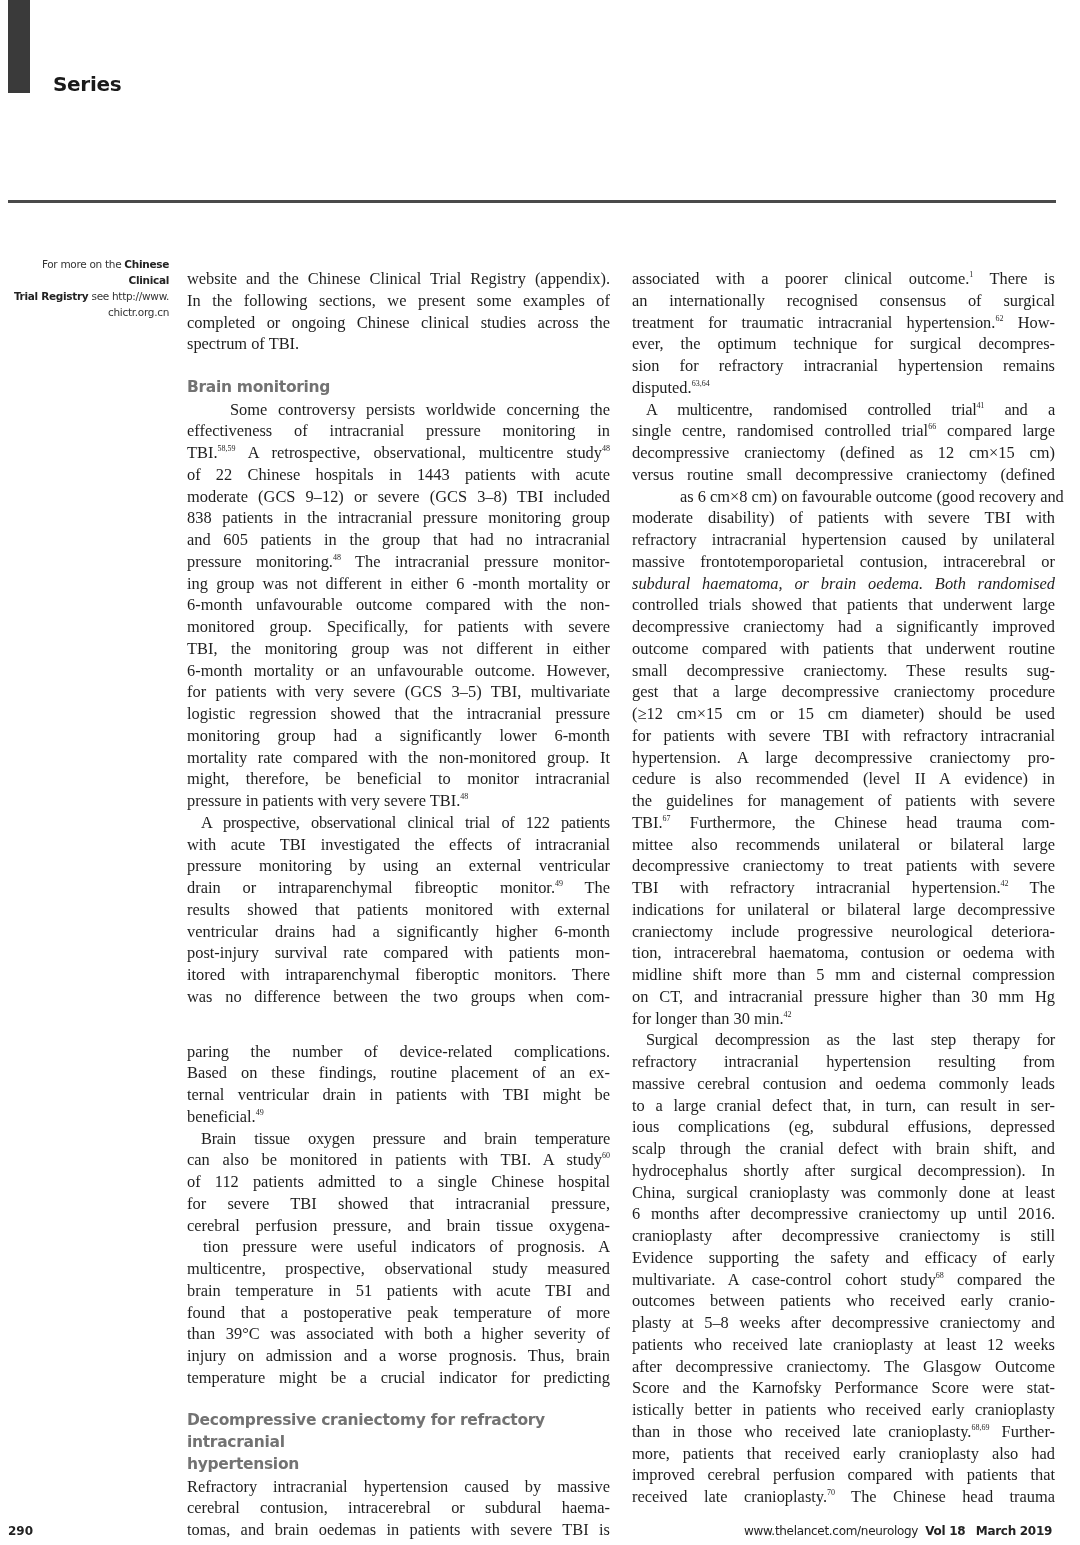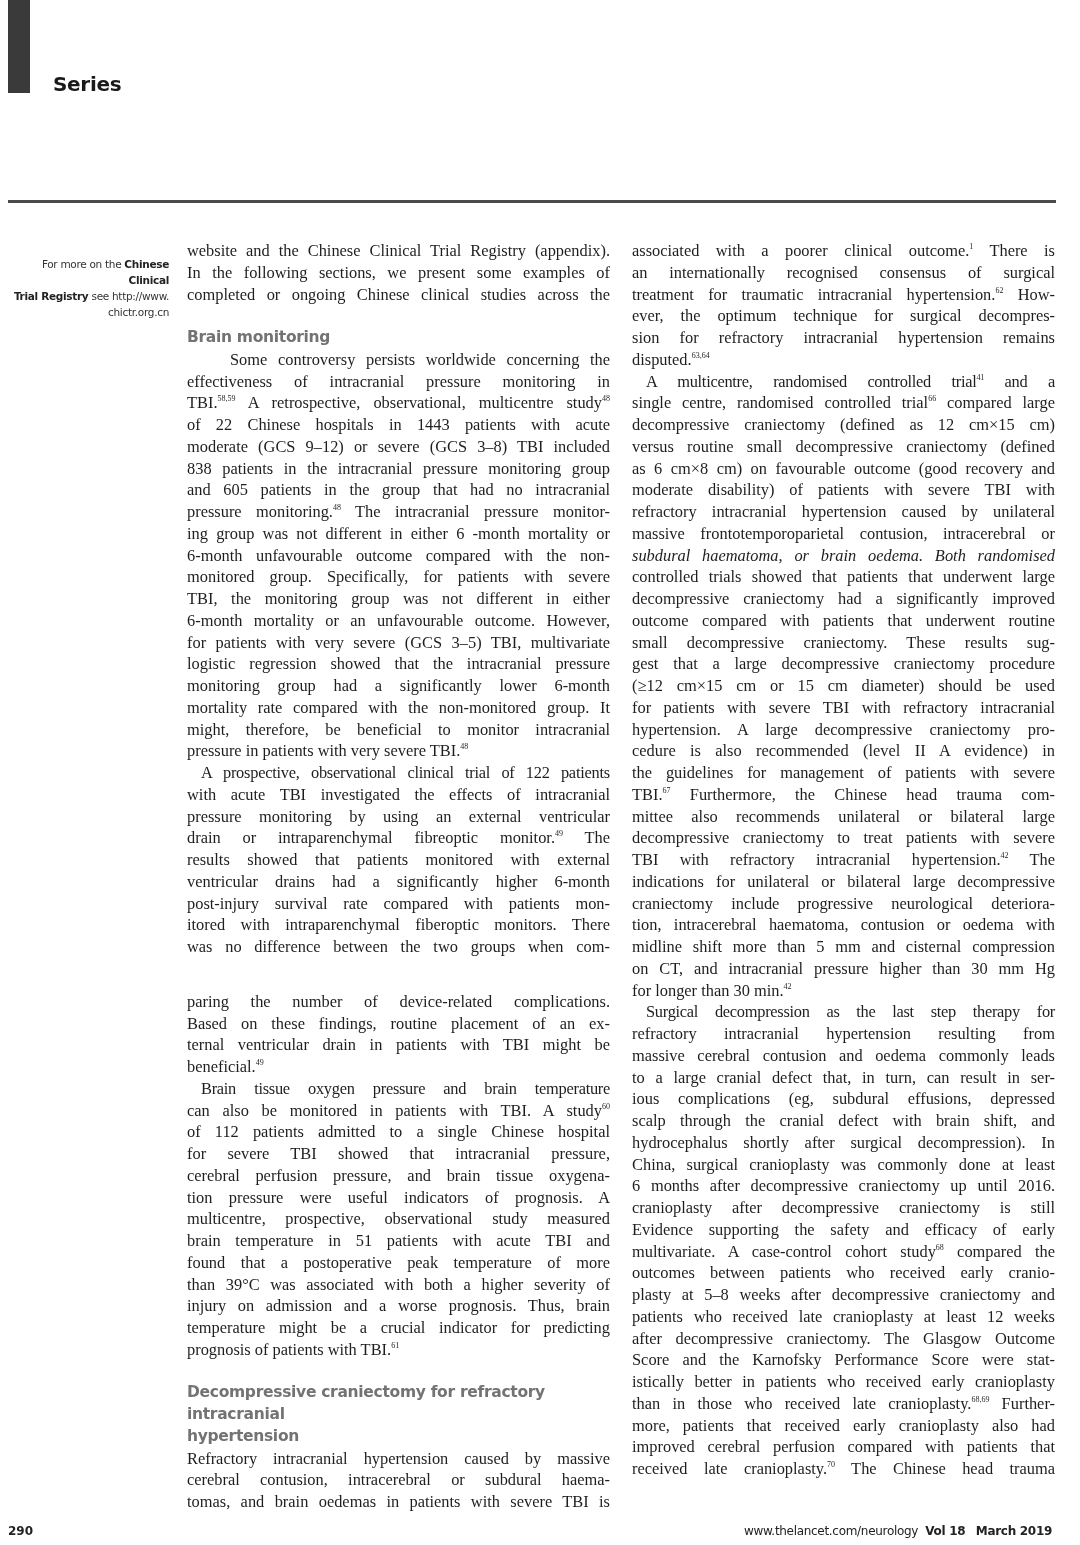--- a/index.html
+++ b/index.html
@@ -7,21 +7,21 @@
   .sans { font-family: "DejaVu Sans", "Liberation Sans", sans-serif; }
   .serif { font-family: "Liberation Serif", "DejaVu Serif", serif; }
 
   .series-bar { position: absolute; left: 8px; top: 0; width: 22px; height: 93px; background: #3a3a3a; }
   .series-label { position: absolute; left: 53px; top: 72px; font-size: 20px; font-weight: bold; color: #1a1a1a; letter-spacing: -0.3px; }
   .header-rule { position: absolute; left: 8px; right: 24px; top: 200px; height: 3px; background: #4a4a4a; }
 
   .margin-note { position: absolute; left: 0; top: 256px; width: 169px; text-align: right; font-size: 10.5px; line-height: 16px; color: #333; letter-spacing: -0.3px; }
   .margin-note b { font-weight: bold; color: #222; }
 
-  .col { position: absolute; top: 240px; width: 423px; }
+  .col { position: absolute; top: 268px; width: 423px; }
   .col-left { left: 187px; }
   .col-right { left: 632px; }
 
   .line { display: block; height: 21.75px; line-height: 21.75px; font-size: 16.4px; text-align: justify; text-align-last: justify; white-space: nowrap; overflow: visible; }
   .line.last { text-align-last: left; }
   .line.indent { text-indent: 14px; }
   sup { font-size: 8px; line-height: 0; vertical-align: 7px; }
 
   .heading { display: block; font-size: 15.5px; font-weight: bold; line-height: 21.75px; color: #737373; letter-spacing: -0.3px; }
   .gap { display: block; height: 21.75px; }
@@ -40,20 +40,21 @@
 <div class="margin-note sans">
   <div><span>For more on the </span><b>Chinese Clinical</b></div>
   <div><b>Trial Registry</b><span> see http://www.</span></div>
   <div><span>chictr.org.cn</span></div>
 </div>
 
 <div class="col col-left serif" id="col-left">
     <span class="line" style="white-space: nowrap;"><span>website and the Chinese Clinical Trial Registry (appendix).</span></span>
     <span class="line" style="white-space: nowrap;"><span>In the following sections, we present some examples of</span></span>
     <span class="line" style="white-space: nowrap;"><span>completed or ongoing Chinese clinical studies across the</span></span>
+    <span class="line last"><span>spectrum of TBI.</span></span>
     <span class="gap"></span>
     <span class="heading" style="font-family: &quot;DejaVu Sans&quot;, &quot;Liberation Sans&quot;, sans-serif;">Brain monitoring</span>
     <span class="line" style="white-space: nowrap; margin-left: 43px;"><span>Some controversy persists worldwide concerning the</span></span>
     <span class="line" style="white-space: nowrap;"><span>effectiveness of intracranial pressure monitoring in</span></span>
     <span class="line" style="white-space: nowrap;"><span>TBI.</span><sup>58,59</sup><span> A retrospective, observational, multicentre study</span><sup>48</sup></span>
     <span class="line" style="white-space: nowrap;"><span>of 22 Chinese hospitals in 1443 patients with acute</span></span>
     <span class="line" style="white-space: nowrap;"><span>moderate (GCS 9–12) or severe (GCS 3–8) TBI included</span></span>
     <span class="line" style="white-space: nowrap;"><span>838 patients in the intracranial pressure monitoring group</span></span>
     <span class="line" style="white-space: nowrap;"><span>and 605 patients in the group that had no intracranial</span></span>
     <span class="line" style="white-space: nowrap;"><span>pressure monitoring.</span><sup>48</sup><span> The intracranial pressure monitor-</span></span>
@@ -79,47 +80,46 @@
     <span class="line" style="white-space: nowrap;"><span>was no difference between the two groups when com-</span></span>
     <span class="line" style="white-space: nowrap; margin-top: 33px;"><span>paring the number of device-related complications.</span></span>
     <span class="line" style="white-space: nowrap;"><span>Based on these findings, routine placement of an ex-</span></span>
     <span class="line" style="white-space: nowrap;"><span>ternal ventricular drain in patients with TBI might be</span></span>
     <span class="line last"><span>beneficial.</span><sup>49</sup></span>
     <span class="line indent" style="white-space: nowrap; letter-spacing: -0.28px;"><span>Brain tissue oxygen pressure and brain temperature</span></span>
     <span class="line" style="white-space: nowrap;"><span>can also be monitored in patients with TBI. A study</span><sup>60</sup></span>
     <span class="line" style="white-space: nowrap;"><span>of 112 patients admitted to a single Chinese hospital</span></span>
     <span class="line" style="white-space: nowrap;"><span>for severe TBI showed that intracranial pressure,</span></span>
     <span class="line" style="white-space: nowrap;"><span>cerebral perfusion pressure, and brain tissue oxygena-</span></span>
-    <span class="line" style="white-space: nowrap;"><span>tion pressure were useful indicators of prognosis. A</span></span>
+    <span class="line" style="white-space: nowrap; margin-left: 16px;"><span>tion pressure were useful indicators of prognosis. A</span></span>
     <span class="line" style="white-space: nowrap;"><span>multicentre, prospective, observational study measured</span></span>
     <span class="line" style="white-space: nowrap;"><span>brain temperature in 51 patients with acute TBI and</span></span>
     <span class="line" style="white-space: nowrap;"><span>found that a postoperative peak temperature of more</span></span>
     <span class="line" style="white-space: nowrap;"><span>than 39°C was associated with both a higher severity of</span></span>
     <span class="line" style="white-space: nowrap;"><span>injury on admission and a worse prognosis. Thus, brain</span></span>
     <span class="line" style="white-space: nowrap;"><span>temperature might be a crucial indicator for predicting</span></span>
-    <span class="line last"><span>prognosis of patients with TBI.</span><sup>61</sup></span>
     <span class="gap"></span>
     <span class="heading" style="font-family: &quot;DejaVu Sans&quot;, &quot;Liberation Sans&quot;, sans-serif;">Decompressive craniectomy for refractory intracranial</span>
     <span class="heading" style="font-family: &quot;DejaVu Sans&quot;, &quot;Liberation Sans&quot;, sans-serif;">hypertension</span>
     <span class="line" style="white-space: nowrap;"><span>Refractory intracranial hypertension caused by massive</span></span>
     <span class="line" style="white-space: nowrap;"><span>cerebral contusion, intracerebral or subdural haema-</span></span>
     <span class="line" style="white-space: nowrap;"><span>tomas, and brain oedemas in patients with severe TBI is</span></span>
   </div>
 <div class="col col-right serif" id="col-right">
     <span class="line" style="white-space: nowrap;"><span>associated with a poorer clinical outcome.</span><sup>1</sup><span> There is</span></span>
     <span class="line" style="white-space: nowrap;"><span>an internationally recognised consensus of surgical</span></span>
     <span class="line" style="white-space: nowrap;"><span>treatment for traumatic intracranial hypertension.</span><sup>62</sup><span> How-</span></span>
     <span class="line" style="white-space: nowrap;"><span>ever, the optimum technique for surgical decompres-</span></span>
     <span class="line" style="white-space: nowrap;"><span>sion for refractory intracranial hypertension remains</span></span>
     <span class="line last"><span>disputed.</span><sup>63,64</sup></span>
     <span class="line indent" style="white-space: nowrap; letter-spacing: -0.28px;"><span>A multicentre, randomised controlled trial</span><sup>41</sup><span> and a</span></span>
     <span class="line" style="white-space: nowrap;"><span>single centre, randomised controlled trial</span><sup>66</sup><span> compared large</span></span>
     <span class="line" style="white-space: nowrap;"><span>decompressive craniectomy (defined as 12 cm×15 cm)</span></span>
     <span class="line" style="white-space: nowrap;"><span>versus routine small decompressive craniectomy (defined</span></span>
-    <span class="line" style="white-space: nowrap;"><span>as 6 cm×8 cm) on favourable outcome (good recovery and</span></span>
+    <span class="line" style="white-space: nowrap; margin-left: 48px;"><span>as 6 cm×8 cm) on favourable outcome (good recovery and</span></span>
     <span class="line" style="white-space: nowrap;"><span>moderate disability) of patients with severe TBI with</span></span>
     <span class="line" style="white-space: nowrap;"><span>refractory intracranial hypertension caused by unilateral</span></span>
     <span class="line" style="white-space: nowrap;"><span>massive frontotemporoparietal contusion, intracerebral or</span></span>
     <span class="line" style="white-space: nowrap; font-style: italic;"><span>subdural haematoma, or brain oedema. Both randomised</span></span>
     <span class="line" style="white-space: nowrap;"><span>controlled trials showed that patients that underwent large</span></span>
     <span class="line" style="white-space: nowrap;"><span>decompressive craniectomy had a significantly improved</span></span>
     <span class="line" style="white-space: nowrap;"><span>outcome compared with patients that underwent routine</span></span>
     <span class="line" style="white-space: nowrap;"><span>small decompressive craniectomy. These results sug-</span></span>
     <span class="line" style="white-space: nowrap;"><span>gest that a large decompressive craniectomy procedure</span></span>
     <span class="line" style="white-space: nowrap;"><span>(≥12 cm×15 cm or 15 cm diameter) should be used</span></span>

